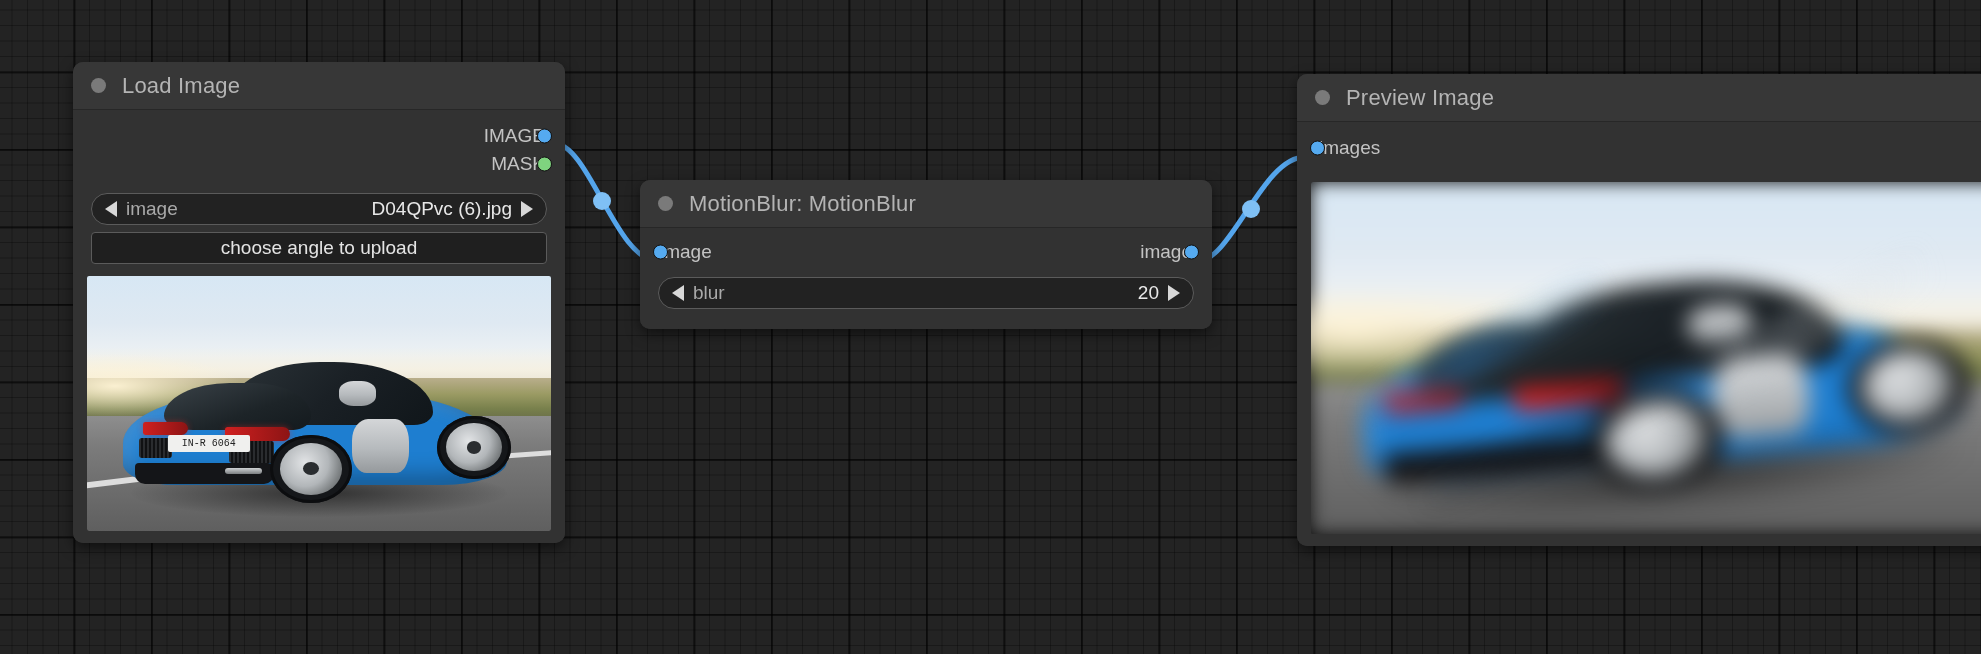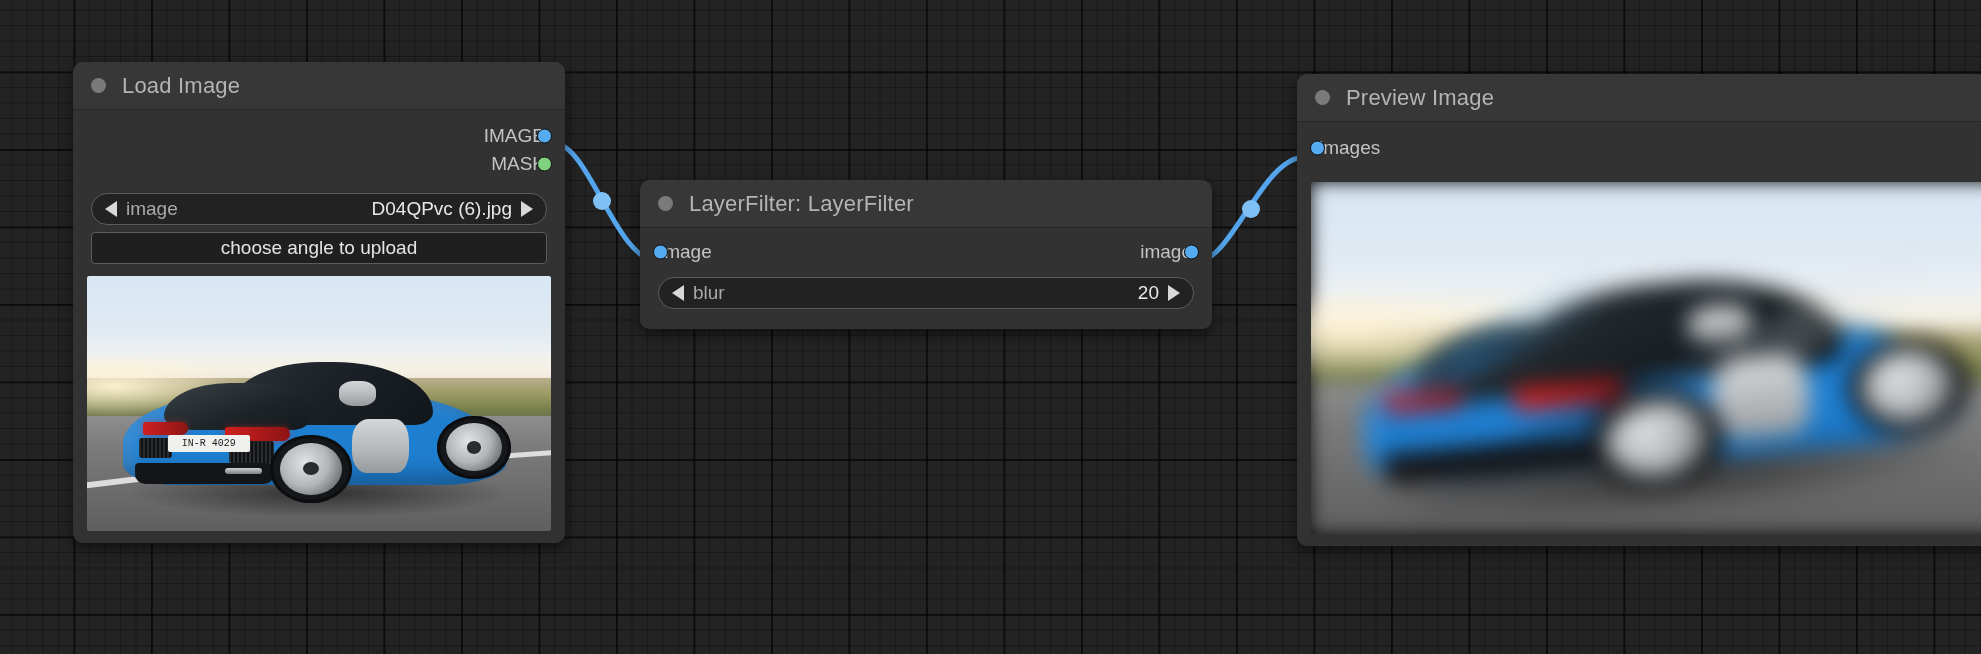--- a/index.html
+++ b/index.html
@@ -350,21 +350,21 @@
             <div class="sidepanel" style="left:58%; top:42%; width:14%; height:34%;"></div>
             <div class="sidepanel" style="left:55%; top:18%; width:9%; height:16%; border-radius:40%;"></div>
 
             <div class="taillight" style="left:7%; top:44%; width:11%; height:8%;"></div>
             <div class="taillight" style="left:27%; top:47%; width:16%; height:9%;"></div>
 
             <div class="grille" style="left:6%; top:54%; width:8%; height:13%;"></div>
             <div class="grille" style="left:28%; top:56%; width:11%; height:14%;"></div>
 
             <div class="plate" style="left:13%; top:52%; width:20%; height:11%; font-size:10px;">
-              <span class="plate-text">IN-R 4029</span>
+              <span class="plate-text">IN-R 6064</span>
             </div>
 
             <div class="diffuser" style="left:5%; top:70%; width:34%; height:13%;"></div>
             <div class="exhaust" style="left:27%; top:73%; width:9%; height:4%;"></div>
 
             <div class="wheel" style="left:38%; top:52%; width:20%; height:43%;">
               <div class="rim" style="left:12%; top:12%; width:76%; height:76%;"></div>
               <div class="hub" style="left:40%; top:40%; width:20%; height:20%;"></div>
             </div>
             <div class="wheel" style="left:79%; top:40%; width:18%; height:40%;">
@@ -373,21 +373,21 @@
             </div>
           </div>
         </div>
       </div>
     </div>
   </div>
 
   <div class="node" style="left:640px; top:180px; width:572px;">
     <div class="node-header">
       <div class="node-dot"></div>
-      <div class="node-title">LayerFilter: LayerFilter</div>
+      <div class="node-title">MotionBlur: MotionBlur</div>
     </div>
     <div class="node-body">
       <div style="height:10px"></div>
 
       <div class="slot-row" style="padding:0 20px; justify-content:space-between;">
         <span class="slot-label">image</span>
         <span class="port blue in" style="left:13px;"></span>
         <span class="slot-label">image</span>
         <span class="port blue out" style="right:13px;"></span>
       </div>

